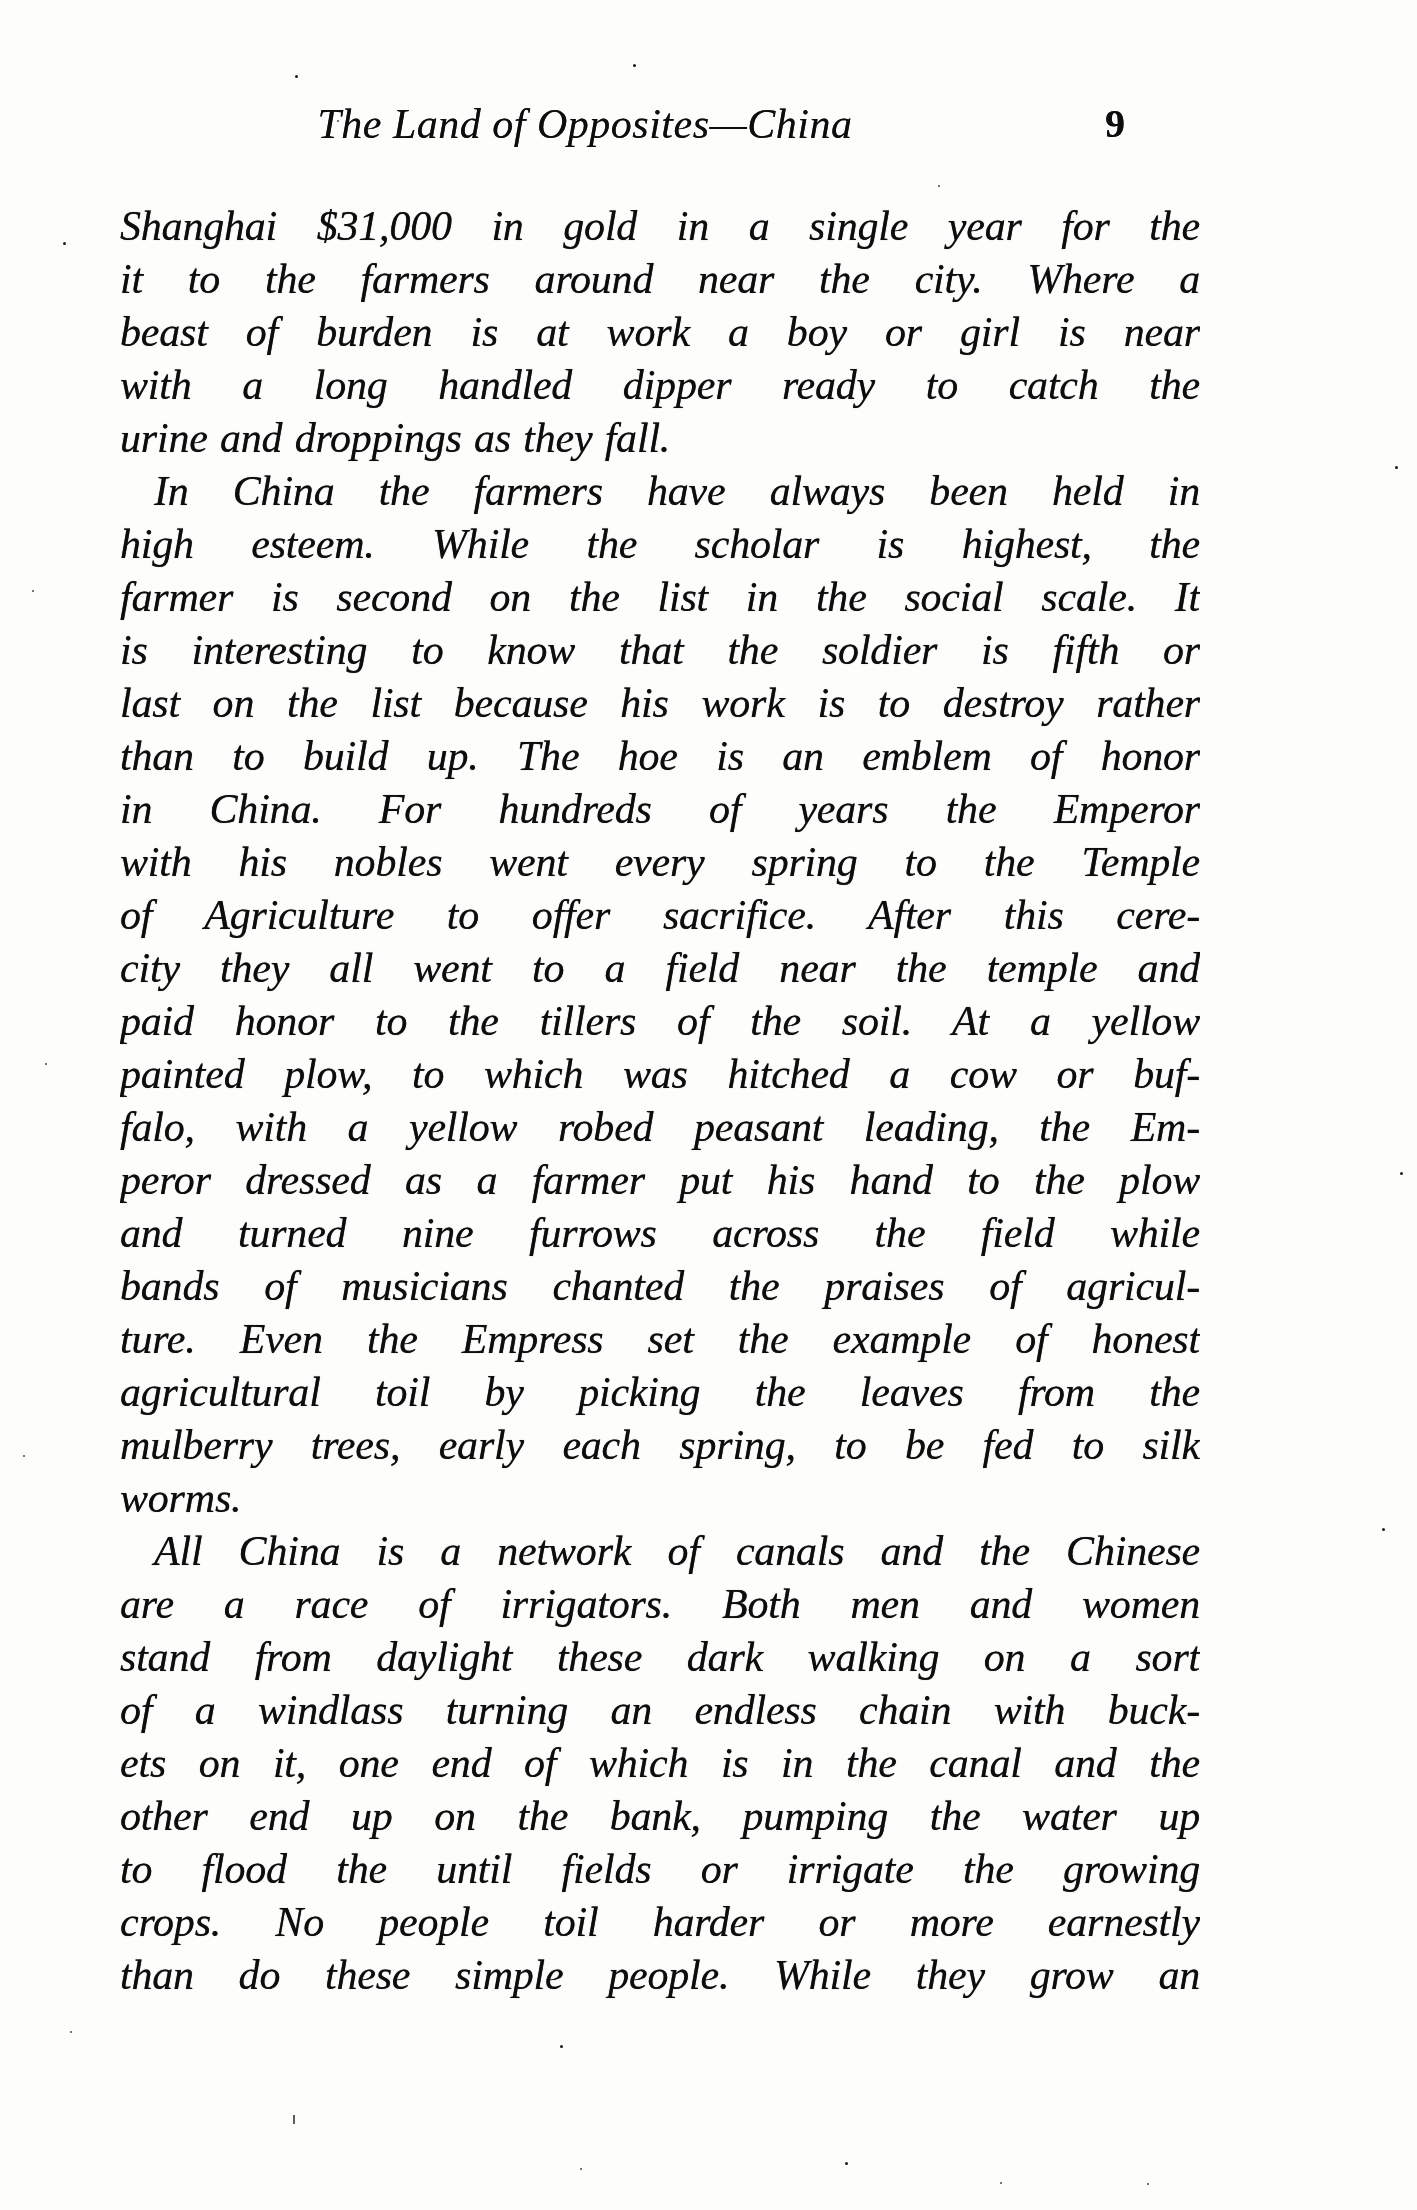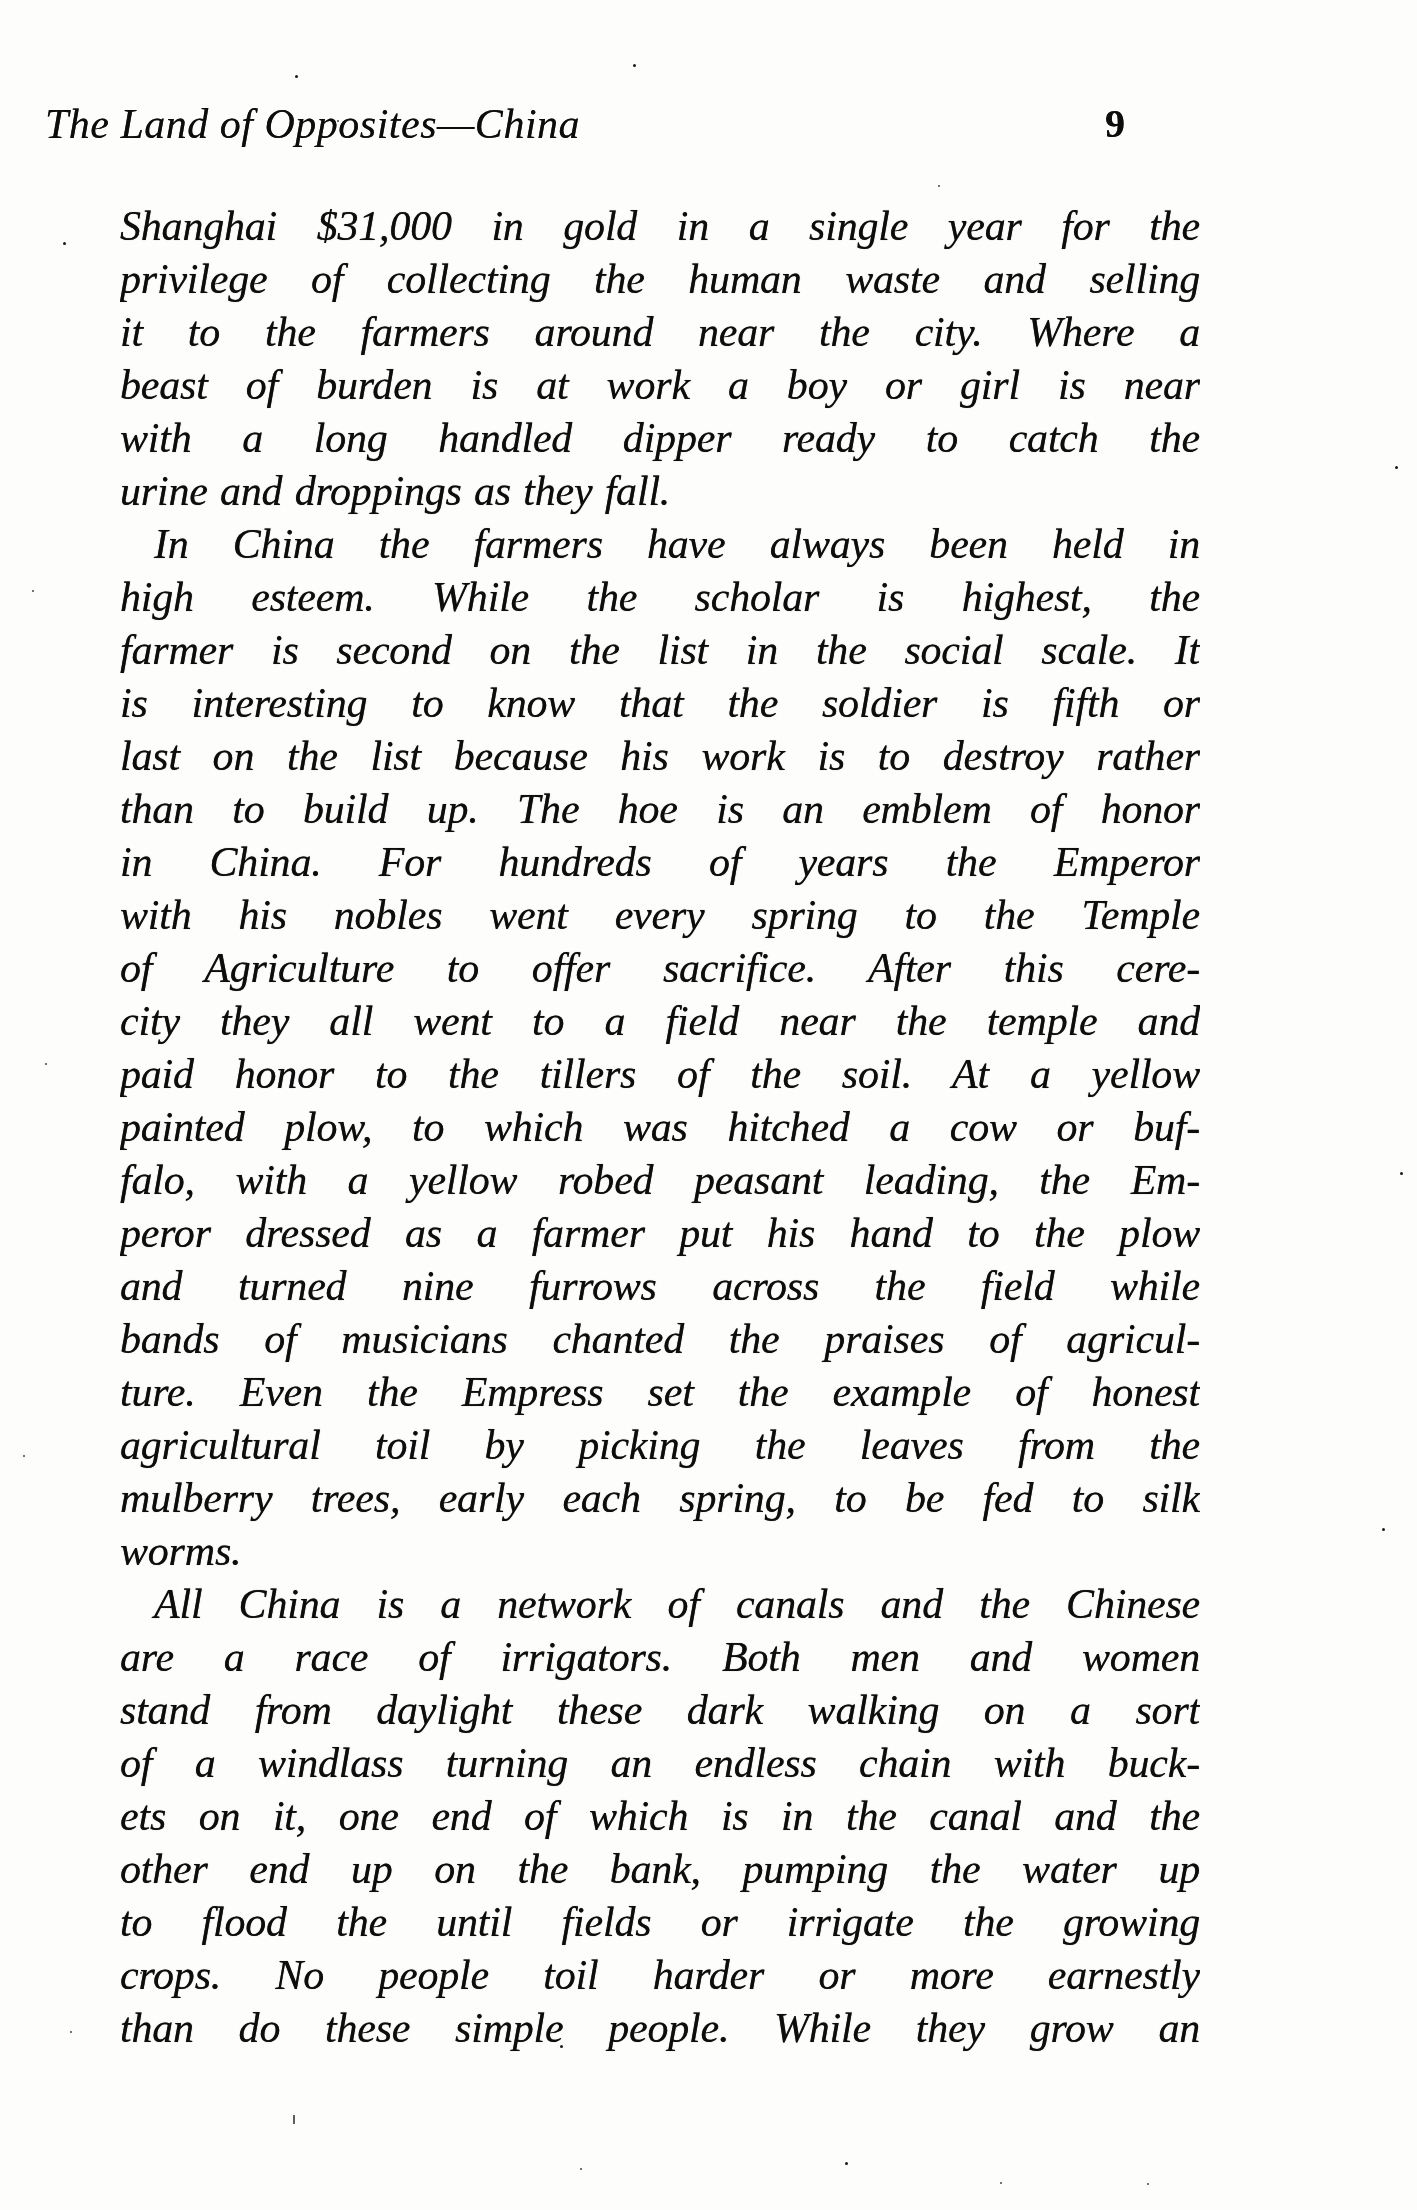--- a/index.html
+++ b/index.html
@@ -10,21 +10,21 @@
     overflow:hidden;
     font-family:"Liberation Serif","DejaVu Serif",serif;
     color:#0d0d0d;
   }
   .running-header{
     position:absolute;
     top:96px;left:120px;width:1080px;height:56px;
   }
   .running-title{
     display:block;
-    text-align:left;
+    text-align:center;
     transform:translateX(-75px);
     font-style:italic;
     font-size:42px;
     line-height:56px;
     letter-spacing:0.5px;
     text-shadow:0 0 0.6px rgba(0,0,0,0.75);
     white-space:nowrap;
   }
   .page-number{
     position:absolute;
@@ -69,21 +69,20 @@
 <div class="page">
 
   <div class="running-header">
     <span class="running-title">The Land of Opposites—China</span>
     <span class="page-number">9</span>
   </div>
 
   <div class="text-block">
       <div class="paragraph">
         <div class="line">Shanghai $31,000 in gold in a single year for the</div>
-        <div class="line">privilege of collecting the human waste and selling</div>
         <div class="line">it to the farmers around near the city.  Where a</div>
         <div class="line">beast of burden is at work a boy or girl is near</div>
         <div class="line">with a long handled dipper ready to catch the</div>
         <div class="line short">urine and droppings as they fall.</div>
       </div>
       <div class="paragraph">
         <div class="line indent">In China the farmers have always been held in</div>
         <div class="line">high esteem.  While the scholar is highest, the</div>
         <div class="line">farmer is second on the list in the social scale.  It</div>
         <div class="line">is interesting to know that the soldier is fifth or</div>

